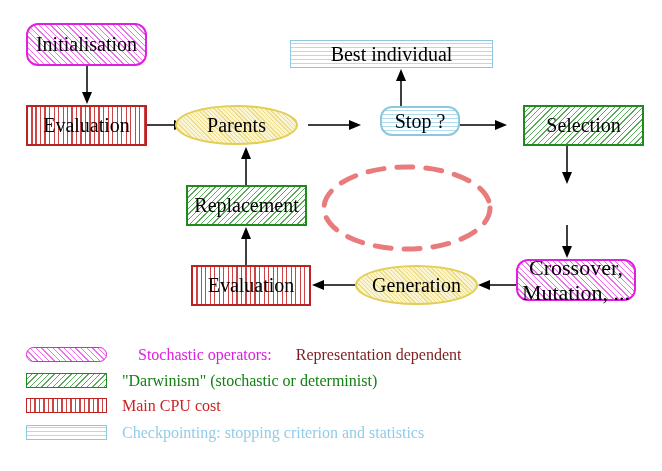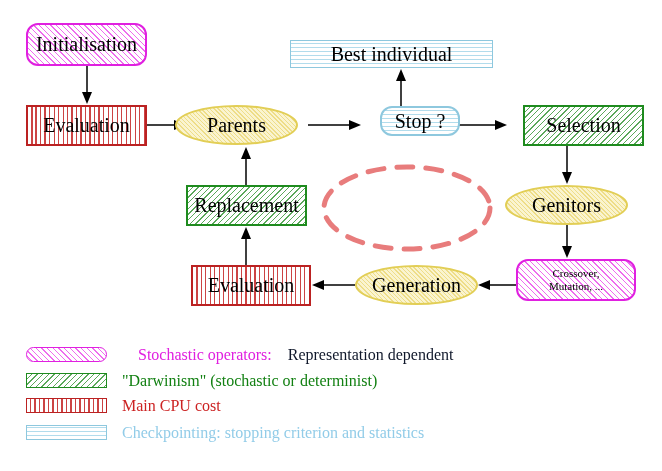--- a/index.html
+++ b/index.html
@@ -38,21 +38,21 @@
     background:repeating-linear-gradient(45deg,#faf4d0 0px,#faf4d0 2px,#eedd88 2px,#eedd88 3px);
   }
 
   .node-initialisation { left:26px; top:23px; width:121px; height:43px; }
   .node-evaluation-top { left:26px; top:105px; width:121px; height:41px; }
   .node-parents        { left:175px; top:105px; width:123px; height:40px; }
   .node-best-individual{ left:290px; top:40px; width:203px; height:28px; }
   .node-stop           { left:361px; top:106px; width:80px; height:30px; border-radius:12px;margin-left:19px; }
   .node-selection      { left:507px; top:105px; width:121px; height:41px;margin-left:16px; }
   .node-genitors       { left:505px; top:185px; width:123px; height:40px; }
-  .node-crossover      { left:516px; top:259px; width:120px; height:42px; font-size:11px; line-height:1.15; }
+  .node-crossover      { left:516px; top:259px; width:120px; height:42px; font-size:22px; line-height:1.15; }
   .node-offspring      { left:355px; top:265px; width:123px; height:40px; }
   .node-evaluation-bot { left:191px; top:265px; width:120px; height:41px; }
   .node-replacement    { left:186px; top:185px; width:121px; height:41px; }
 
   .generation-label {
     position:absolute; z-index:2; left:323px; top:194px; width:168px; text-align:center;
     color:#e87c7c; font-size:23px;
   }
 
   .legend { position:absolute; left:0; top:0; z-index:2; }
@@ -60,21 +60,21 @@
   .legend-text { position:absolute; left:122px; font-size:16px; white-space:nowrap; line-height:17px; }
   .lg-row1-swatch { top:347px; }
   .lg-row2-swatch { top:373px; }
   .lg-row3-swatch { top:398px; }
   .lg-row4-swatch { top:425px; }
   .lg-row1-text { top:346px; }
   .lg-row2-text { top:372px; }
   .lg-row3-text { top:397px;text-align:right; }
   .lg-row4-text { top:424px; }
   .txt-magenta { color:#e020e0;margin-left:16px; }
-  .txt-gold    { color:#0f172a; margin-left:16px; }
+  .txt-gold    { color:#7f1d1d; margin-left:24px; }
   .txt-green   { color:#128012; }
   .txt-red     { color:#cc2222; }
   .txt-cyan    { color:#92cce8;text-align:center; }
 </style>
 </head>
 <body>
 
 <div class="stage">
 
   <svg class="arrows-layer" viewBox="0 0 662 471" xmlns="http://www.w3.org/2000/svg">
@@ -143,23 +143,20 @@
   </div>
 
   <div class="node box hlines-cyan node-stop">
     <span>Stop ?</span>
   </div>
 
   <div class="node box hatch-green node-selection">
     <span>Selection</span>
   </div>
 
-  <div class="node ellipse hatch-yellow node-genitors">
-    <span>Genitors</span>
-  </div>
 
   <div class="node box hatch-magenta node-crossover">
     <span>
       <span style="display:block;">Crossover,</span>
       <span style="display:block;">Mutation, ...</span>
     </span>
   </div>
 
   <div class="node ellipse hatch-yellow node-offspring">
     <span>Generation</span>

